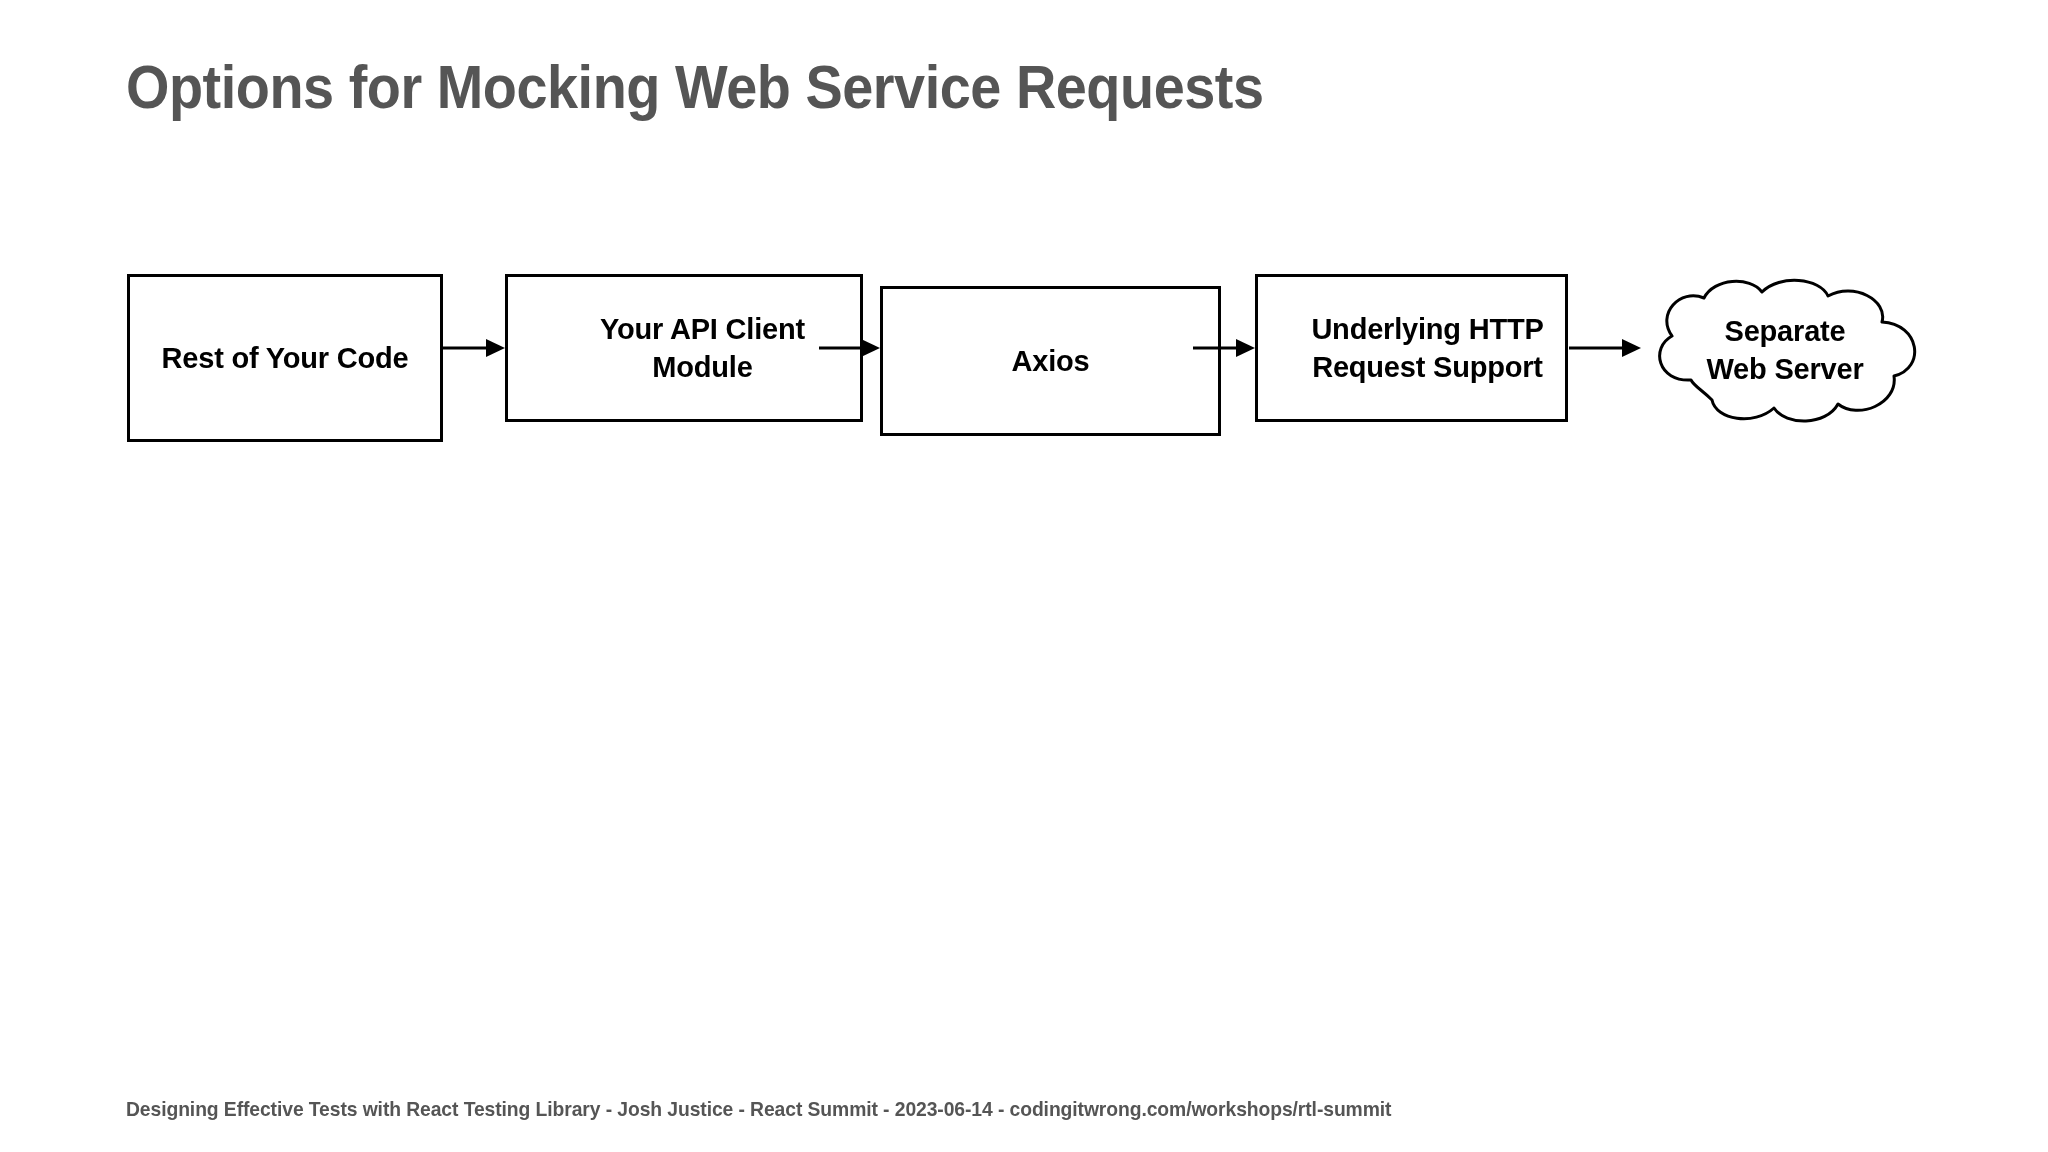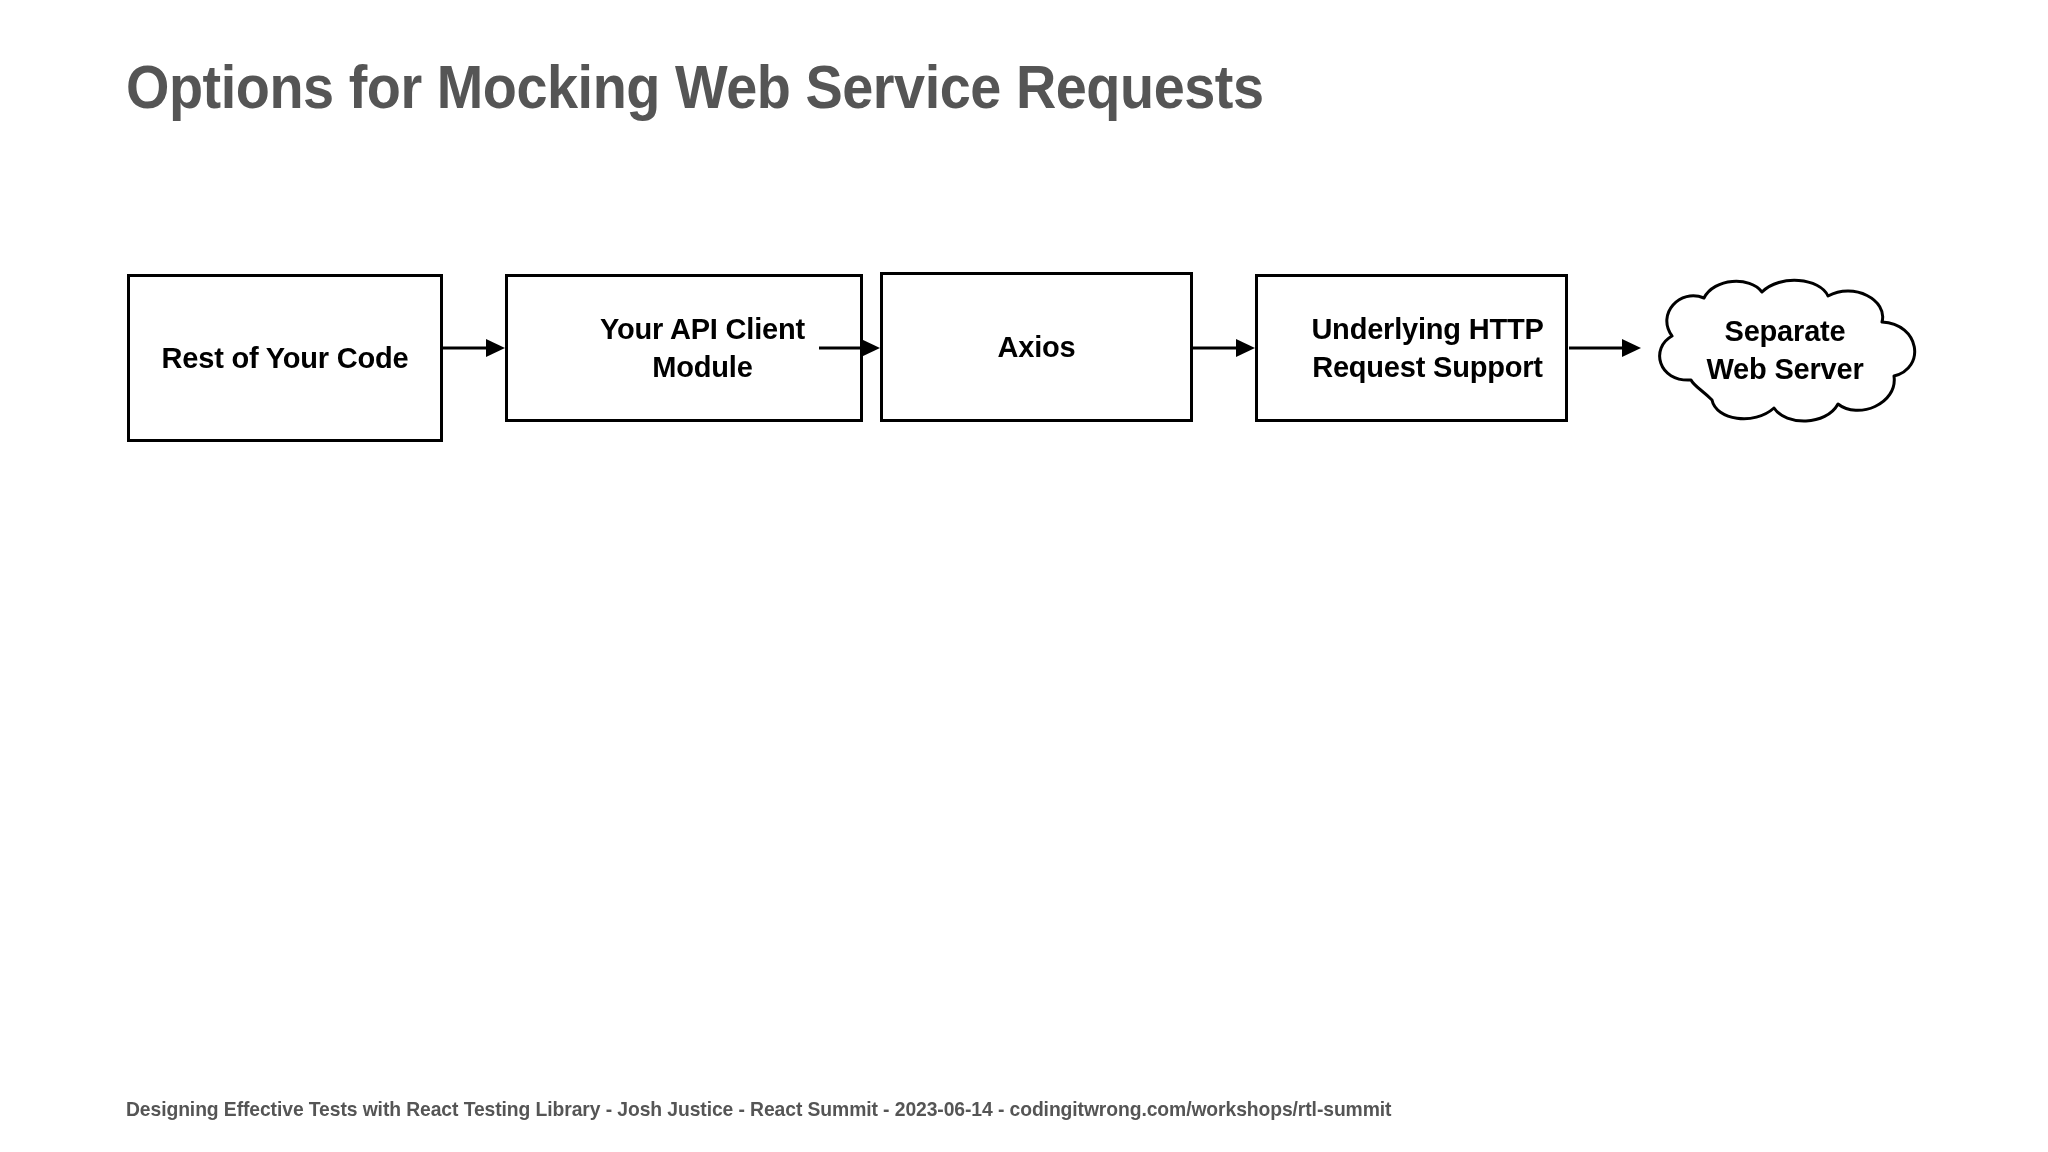--- a/index.html
+++ b/index.html
@@ -63,21 +63,21 @@
     line-height: 1.32;
     color: #000000;
     letter-spacing: -0.2px;
     padding: 0 8px;
     white-space: pre-line;
   }
 
   
   #node-rest-of-your-code   { left: 127px;  top: 274px; width: 316px; height: 168px; }
   #node-your-api-client     { left: 505px;  top: 274px; width: 358px; height: 148px; padding-left: 37px; }
-  #node-axios               { left: 880px;  top: 272px; width: 313px; height: 150px; text-align: center; }
+  #node-axios               { left: 880px;  top: 286px; width: 341px; height: 150px; text-align: center; }
   #node-underlying-http     { left: 1255px; top: 274px; width: 313px; height: 148px; padding-left: 32px; }
 
   
   #node-separate-web-server {
     left: 1634px;
     top: 276px;
     width: 302px;
     height: 148px;
   }
   #node-separate-web-server .cloud-svg {

